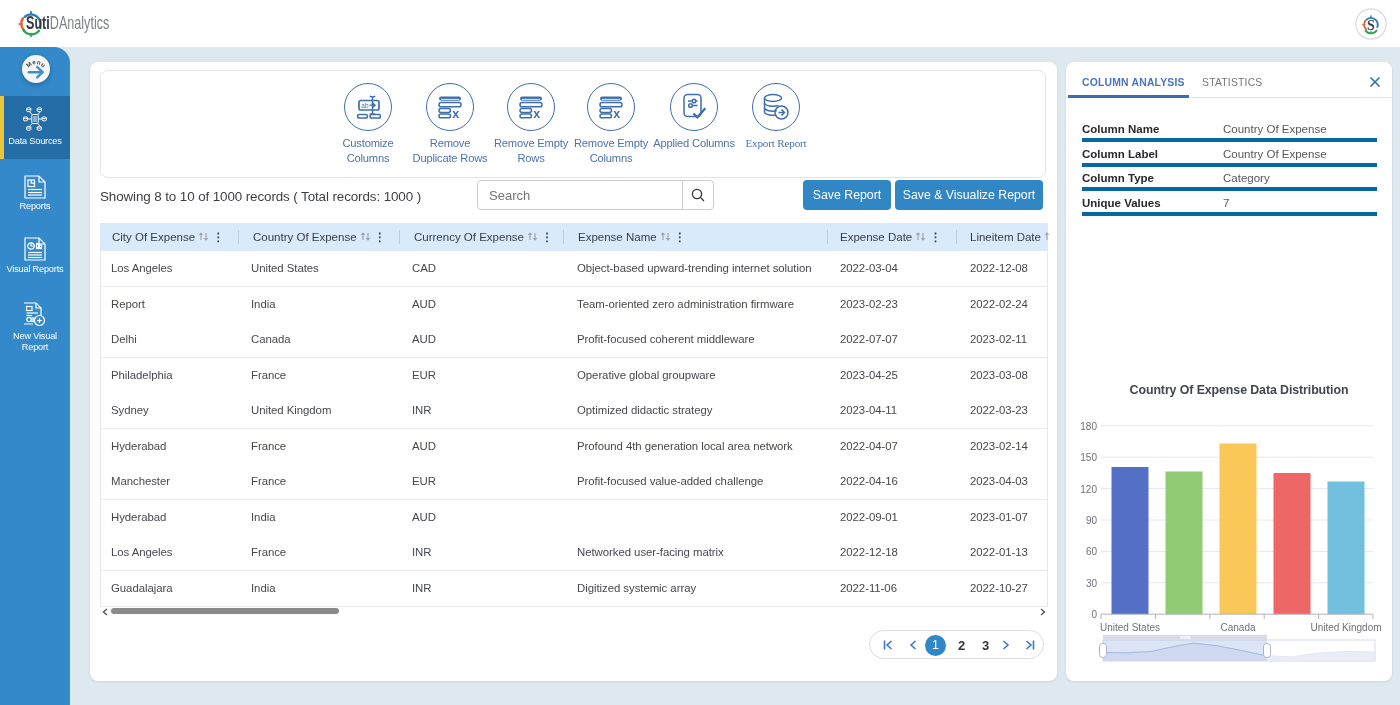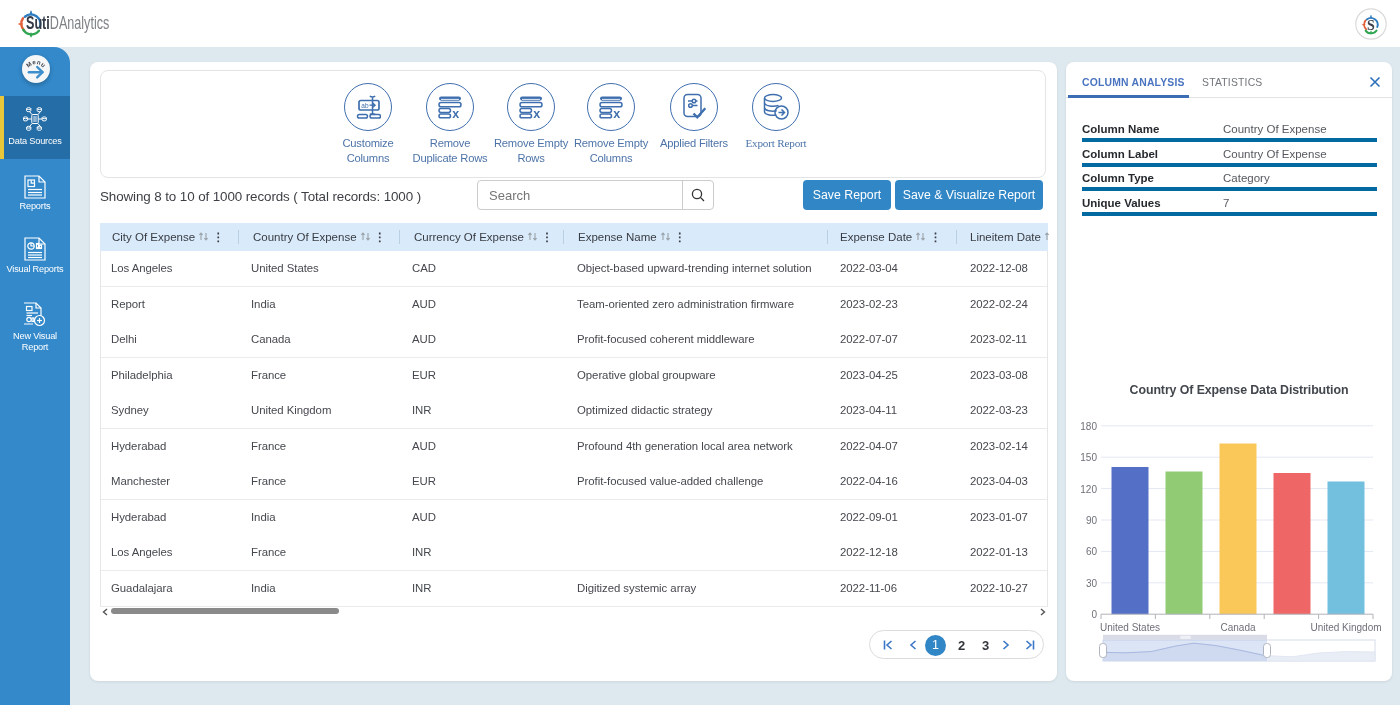--- a/index.html
+++ b/index.html
@@ -245,21 +245,21 @@
     <svg width="27" height="28" viewBox="0 0 27 28">
       <g stroke="#3f6fae" fill="none" stroke-width="1.5">
         <rect x="3" y="1.5" width="17" height="22" rx="3.5"></rect>
         <path d="M 7 8 h 9.5 M 7 12.5 h 9.5"></path>
         <circle cx="13" cy="8" r="1.8" fill="#fff"></circle>
         <circle cx="9.5" cy="12.5" r="1.8" fill="#fff"></circle>
       </g>
       <path d="M 12.5 20.5 l 3.8 3.8 l 8 -9" stroke="#3f6fae" stroke-width="2.4" fill="none"></path>
     </svg>
   </div>
-  <div class="lbl">Applied Filters</div>
+  <div class="lbl">Applied Columns</div>
 </div>
 <div class="tool" style="left:726px;font-family:Liberation Serif, serif;">
   <div class="circ">
     <svg width="28" height="28" viewBox="0 0 28 28">
       <g stroke="#3f6fae" fill="none" stroke-width="1.5">
         <ellipse cx="11" cy="5" rx="8.5" ry="3.4"></ellipse>
         <path d="M 2.5 5 v 14 a 8.5 3.4 0 0 0 12 3"></path>
         <path d="M 2.5 10 a 8.5 3.4 0 0 0 14 2.4"></path>
         <path d="M 2.5 15 a 8.5 3.4 0 0 0 12.2 2.8"></path>
         <circle cx="19.5" cy="19.5" r="6.5"></circle>
@@ -374,20 +374,21 @@
       <span class="td" style="left:11px;">Hyderabad</span>
       <span class="td" style="left:151px;">India</span>
       <span class="td" style="left:312px;">AUD</span>
       <span class="td" style="left:740px;">2022-09-01</span>
       <span class="td" style="left:870px;">2023-01-07</span>
     </div>
   <div class="trow" style="top:535px;">
       <span class="td" style="left:11px;">Los Angeles</span>
       <span class="td" style="left:151px;">France</span>
       <span class="td" style="left:312px;">INR</span>
+      <span class="td" style="left:477px;">Networked user-facing matrix</span>
       <span class="td" style="left:740px;">2022-12-18</span>
       <span class="td" style="left:870px;">2022-01-13</span>
     </div>
   <div class="trow" style="top:570.5px;">
       <span class="td" style="left:11px;">Guadalajara</span>
       <span class="td" style="left:151px;">India</span>
       <span class="td" style="left:312px;">INR</span>
       <span class="td" style="left:477px;">Digitized systemic array</span>
       <span class="td" style="left:740px;">2022-11-06</span>
       <span class="td" style="left:870px;">2022-10-27</span>

